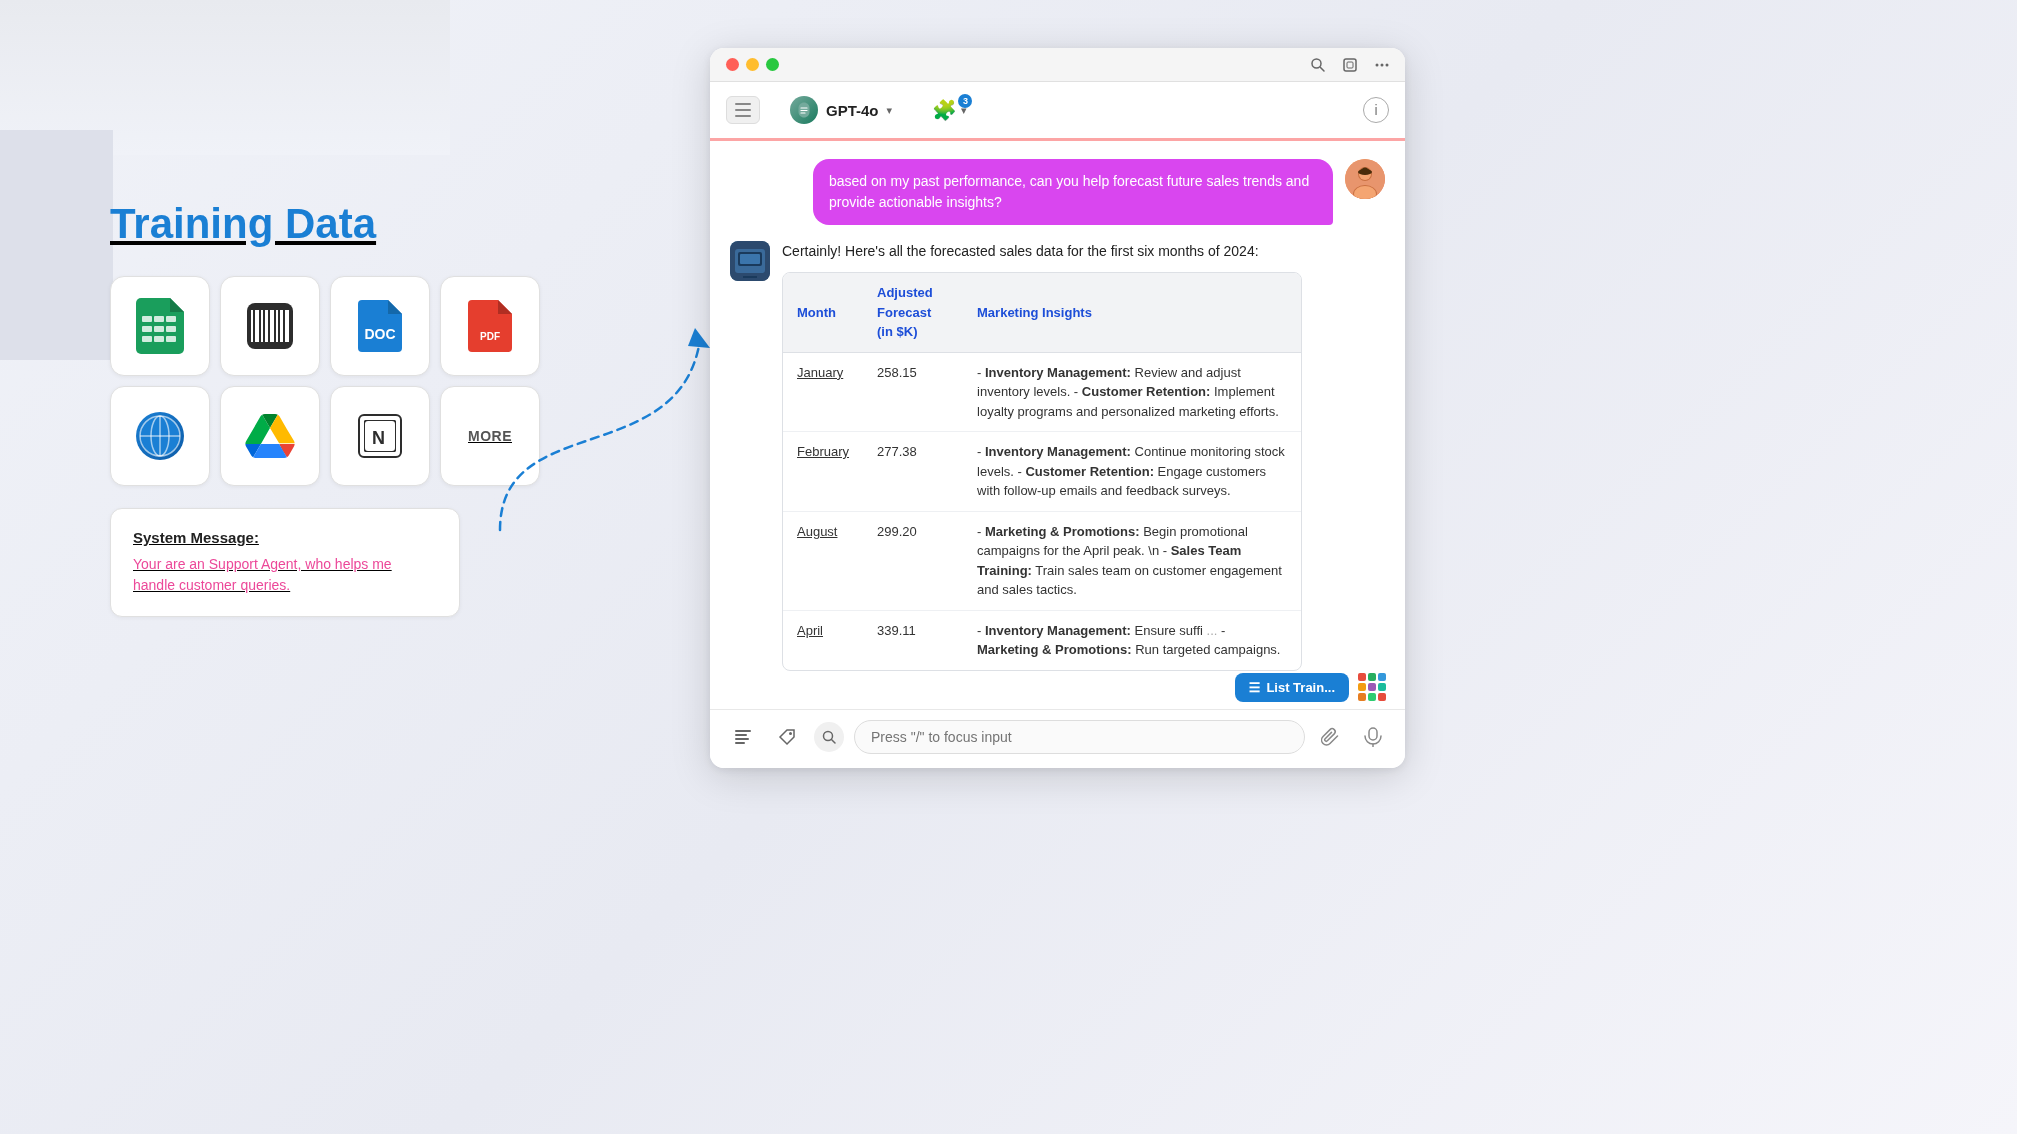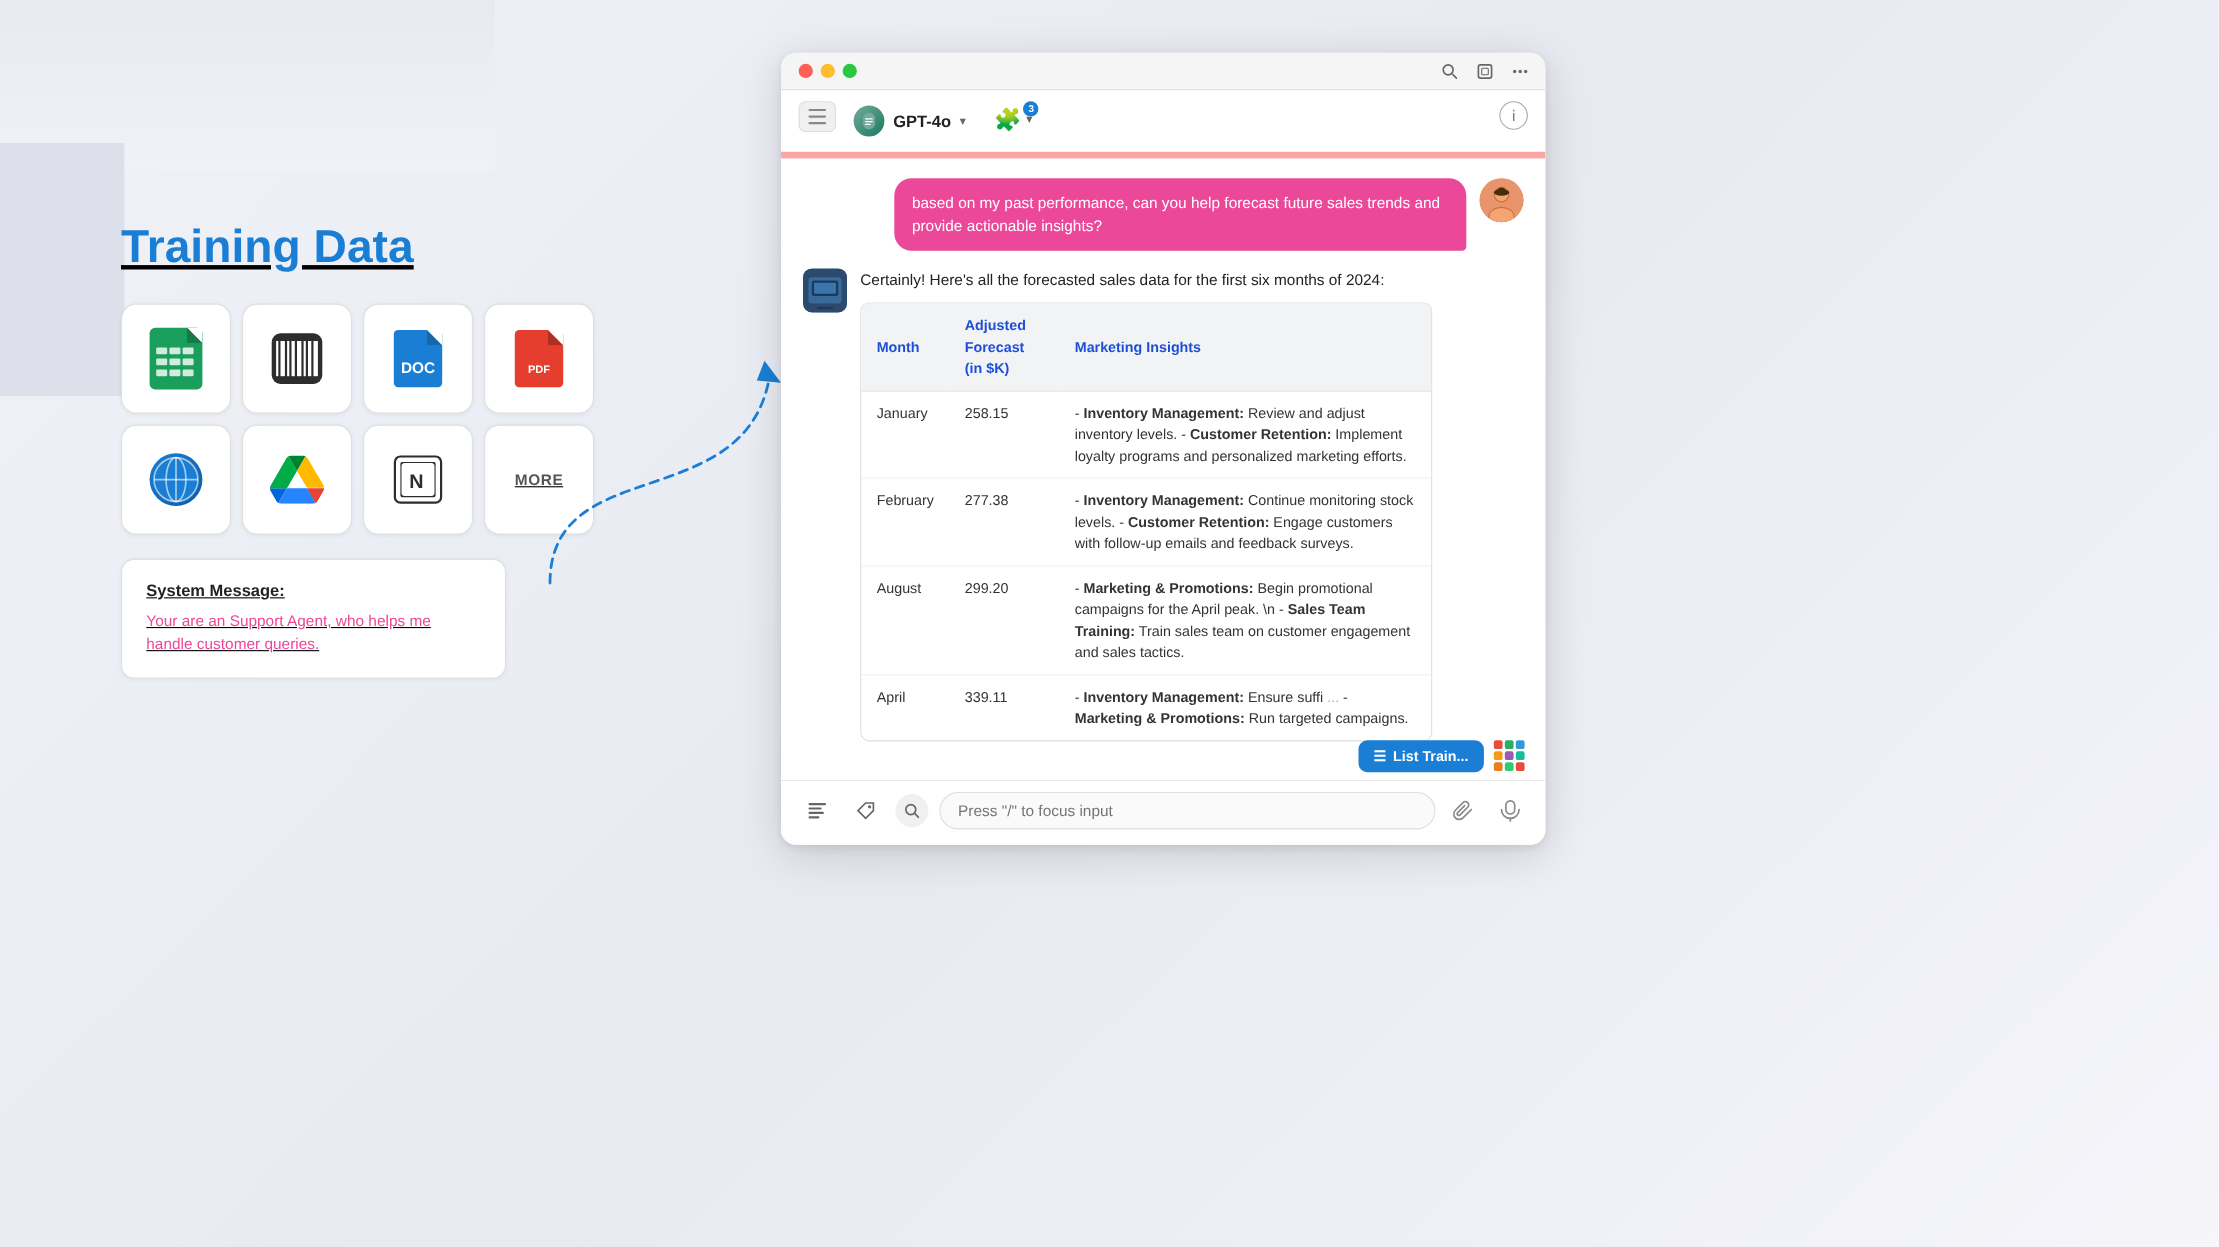--- a/index.html
+++ b/index.html
@@ -301,24 +301,24 @@
       width: 18px; height: 18px;
       color: #666;
       cursor: pointer;
       display: flex; align-items: center; justify-content: center;
       font-size: 16px;
     }
 
     
     .toolbar {
       display: flex;
-      align-items: flex-start;
+      align-items: center;
       padding: 10px 16px;
-      border-bottom: 6px solid #fca5a5;
-      gap: 10px;
+      border-bottom: 3px solid #fca5a5;
+      gap: 24px;
     }
     .sidebar-toggle {
       width: 34px; height: 28px;
       background: #f0f0f0;
       border-radius: 6px;
       border: 1px solid #ddd;
       display: flex; align-items: center; justify-content: center;
       cursor: pointer;
     }
     .sidebar-toggle-lines {
@@ -426,21 +426,21 @@
     }
 
     .bubble {
       max-width: 520px;
       padding: 12px 16px;
       border-radius: 16px;
       font-size: 14px;
       line-height: 1.5;
     }
     .bubble.user {
-      background: #ec4899;
+      background: #d946ef;
       color: #fff;
       border-bottom-right-radius: 4px;
     }
     .bubble.ai {
       background: transparent;
       color: #222;
       padding: 0;
     }
 
     
@@ -475,20 +475,21 @@
       border-bottom: 1px solid #eef0f3;
       color: #333;
       vertical-align: top;
     }
     .forecast-table tr:last-child td {
       border-bottom: none;
     }
     .forecast-table td.month-col {
       font-weight: 500;
       width: 80px;
+      text-decoration: underline;
     }
     .forecast-table td.forecast-col {
       width: 100px;
     }
     .insight-bold { font-weight: 700; }
 
     
     .input-area {
       padding: 10px 16px 14px;
       border-top: 1px solid #e8e8e8;

